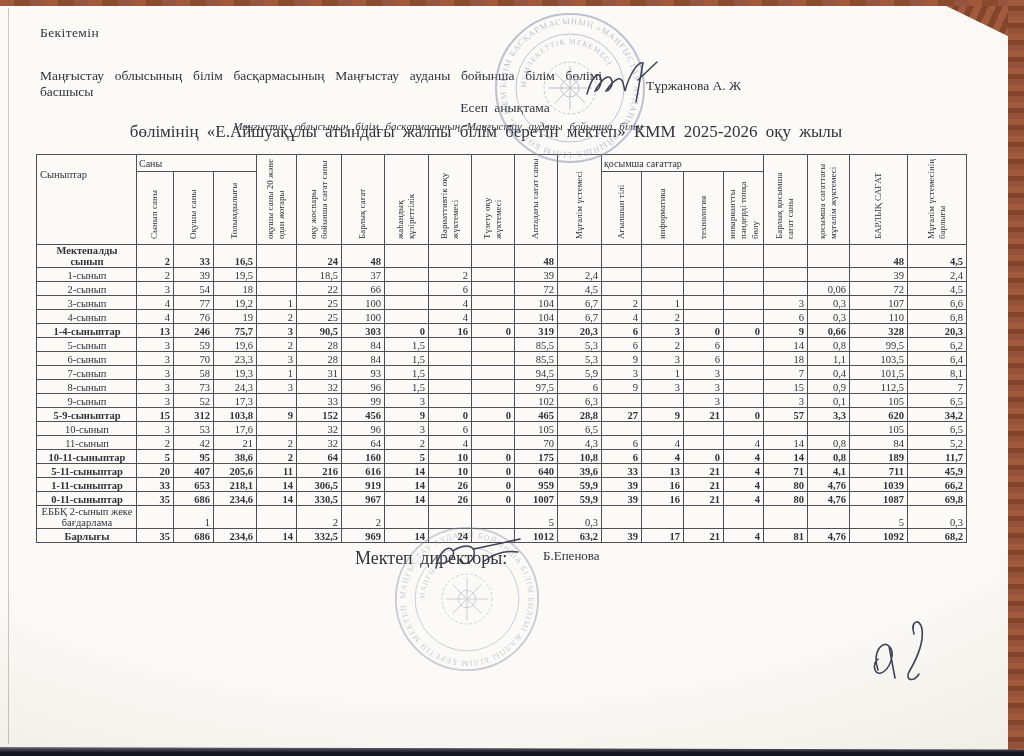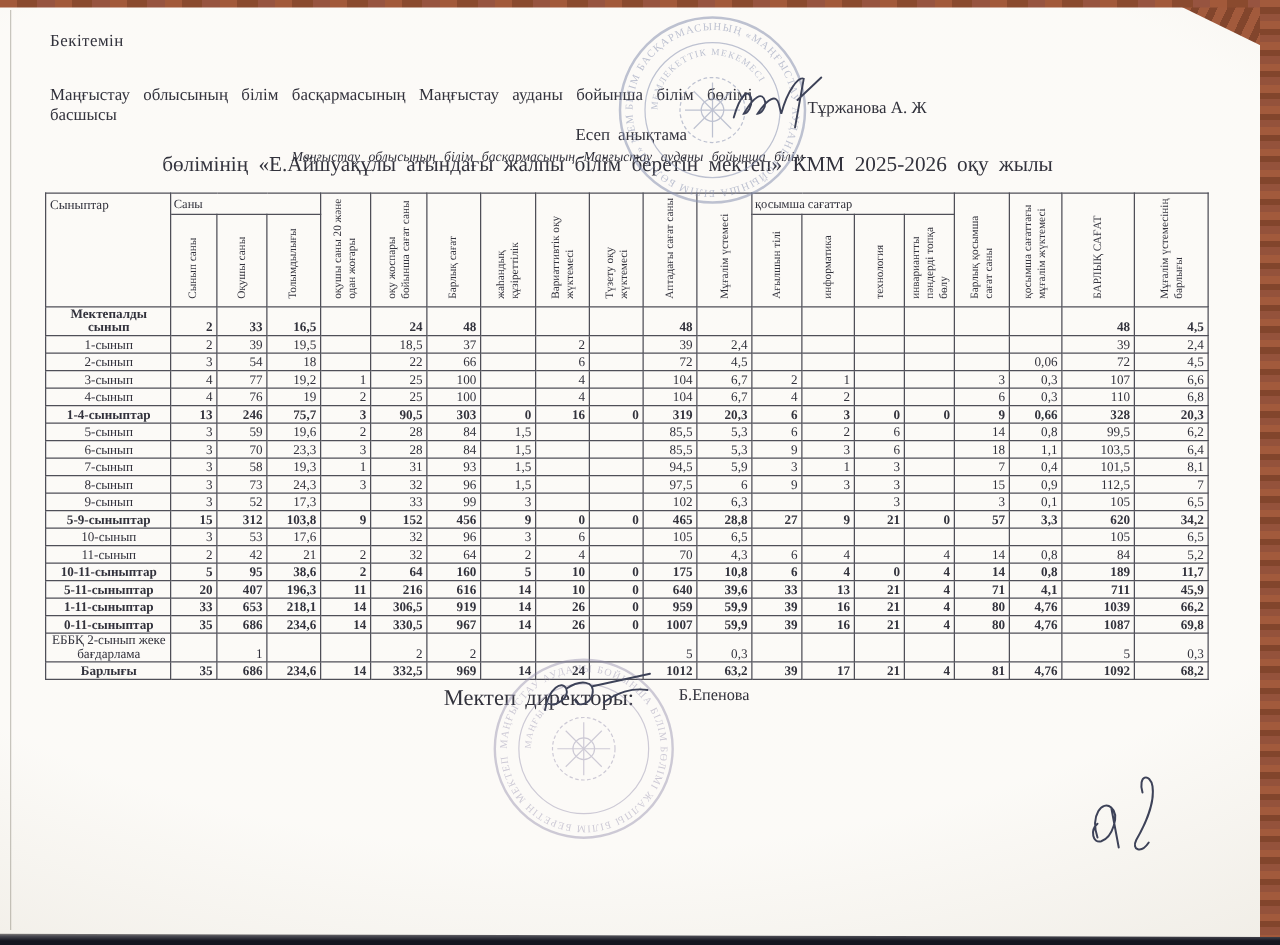--- a/index.html
+++ b/index.html
@@ -33,21 +33,21 @@
   .approver-name{left:646px;top:78px;font-size:13.5px;}
   .doc-title{left:505px;top:100px;transform:translateX(-50%);font-size:13.5px;word-spacing:3px;}
   .subtitle1{left:438px;top:120px;transform:translateX(-50%);font-size:11px;word-spacing:4px;font-style:italic;}
   .subtitle2{left:486px;top:122px;transform:translateX(-50%);font-size:17px;word-spacing:4px;}
 
   
   table{position:absolute;left:36px;top:154px;width:930px;z-index:3;
     border-collapse:collapse;table-layout:fixed;}
   td{border:1px solid #4f4f58;padding:0 2px;vertical-align:bottom;overflow:hidden;}
   thead td{vertical-align:bottom;}
-  .corner{vertical-align:top;font-size:10.5px;padding:4px 3px;}
+  .corner{vertical-align:top;font-size:10.5px;padding:14px 3px;}
   .ghead{text-align:left;font-size:10px;height:16px;vertical-align:middle;}
   .vhead{padding:1px 0;text-align:center;}
   .vtext{writing-mode:vertical-rl;transform:rotate(180deg);display:inline-block;
     font-size:9px;line-height:1.25;text-align:left;white-space:normal;margin:0 auto;}
   .vtext.tall{height:82px;}
   .vtext.short{height:66px;}
   tbody td{height:13px;font-size:10.5px;line-height:1.05;}
   .row-label{text-align:center;white-space:normal;padding-left:3px;}
   .num-cell{text-align:right;white-space:nowrap;padding-right:3px;}
   .bold-row td{font-weight:bold;}
@@ -459,21 +459,21 @@
         <td class="num-cell">4</td>
         <td class="num-cell">14</td>
         <td class="num-cell">0,8</td>
         <td class="num-cell">189</td>
         <td class="num-cell">11,7</td>
       </tr>
       <tr class="bold-row">
         <td class="row-label">5-11-сыныптар</td>
         <td class="num-cell">20</td>
         <td class="num-cell">407</td>
-        <td class="num-cell">196,3</td>
+        <td class="num-cell">205,6</td>
         <td class="num-cell">11</td>
         <td class="num-cell">216</td>
         <td class="num-cell">616</td>
         <td class="num-cell">14</td>
         <td class="num-cell">10</td>
         <td class="num-cell">0</td>
         <td class="num-cell">640</td>
         <td class="num-cell">39,6</td>
         <td class="num-cell">33</td>
         <td class="num-cell">13</td>

